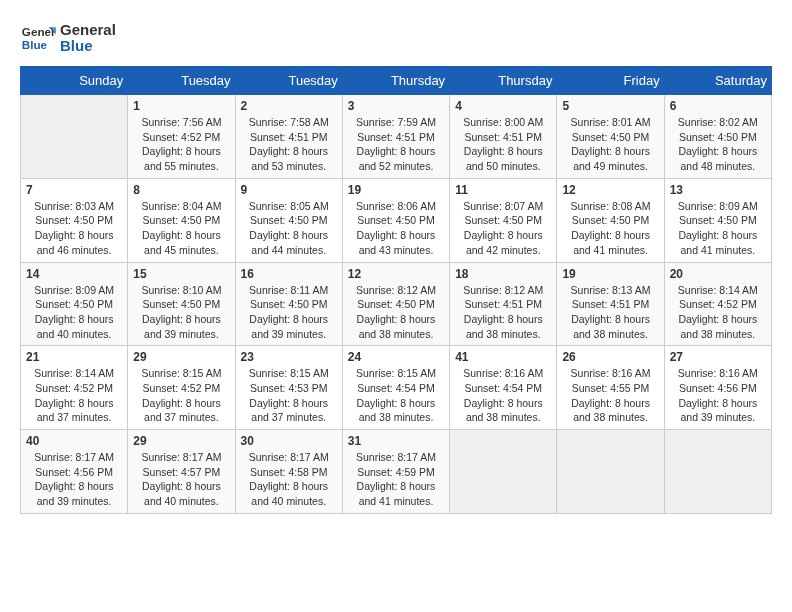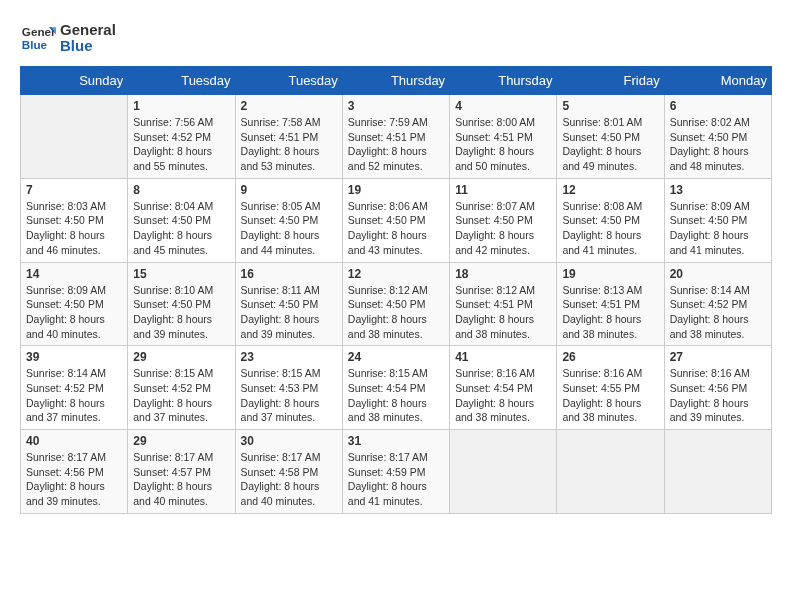--- a/index.html
+++ b/index.html
@@ -69,20 +69,21 @@
     .day-num {
       font-weight: bold;
       font-size: 12px;
       margin-bottom: 2px;
       display: block;
     }
     .day-info {
       font-size: 10.5px;
       line-height: 1.4;
       color: #333;
+      text-align: center;
     }
     .empty-cell {
       background: #f0f0f0 !important;
     }
   </style>
 </head>
 <body>
 
 <div class="header-area">
   <div class="logo">
@@ -101,21 +102,21 @@
 
 <table>
   <thead>
     <tr>
     <th>Sunday</th>
         <th>Tuesday</th>
         <th>Tuesday</th>
         <th>Thursday</th>
         <th>Thursday</th>
         <th>Friday</th>
-        <th>Monday</th>
+        <th>Saturday</th>
       </tr>
   </thead>
   <tbody>
   <tr>
         <td class="empty-cell"></td>
         <td>
           <span class="day-num">1</span>
           <div class="day-info">Sunrise: 7:56 AM<br>Sunset: 4:52 PM<br>Daylight: 8 hours and 55 minutes.</div>
         </td>
         <td>
@@ -194,21 +195,21 @@
           <span class="day-num">19</span>
           <div class="day-info">Sunrise: 8:13 AM<br>Sunset: 4:51 PM<br>Daylight: 8 hours and 38 minutes.</div>
         </td>
         <td>
           <span class="day-num">20</span>
           <div class="day-info">Sunrise: 8:14 AM<br>Sunset: 4:52 PM<br>Daylight: 8 hours and 38 minutes.</div>
         </td>
       </tr>
       <tr>
         <td>
-          <span class="day-num">39</span>
+          <span class="day-num">21</span>
           <div class="day-info">Sunrise: 8:14 AM<br>Sunset: 4:52 PM<br>Daylight: 8 hours and 37 minutes.</div>
         </td>
         <td>
           <span class="day-num">29</span>
           <div class="day-info">Sunrise: 8:15 AM<br>Sunset: 4:52 PM<br>Daylight: 8 hours and 37 minutes.</div>
         </td>
         <td>
           <span class="day-num">23</span>
           <div class="day-info">Sunrise: 8:15 AM<br>Sunset: 4:53 PM<br>Daylight: 8 hours and 37 minutes.</div>
         </td>

